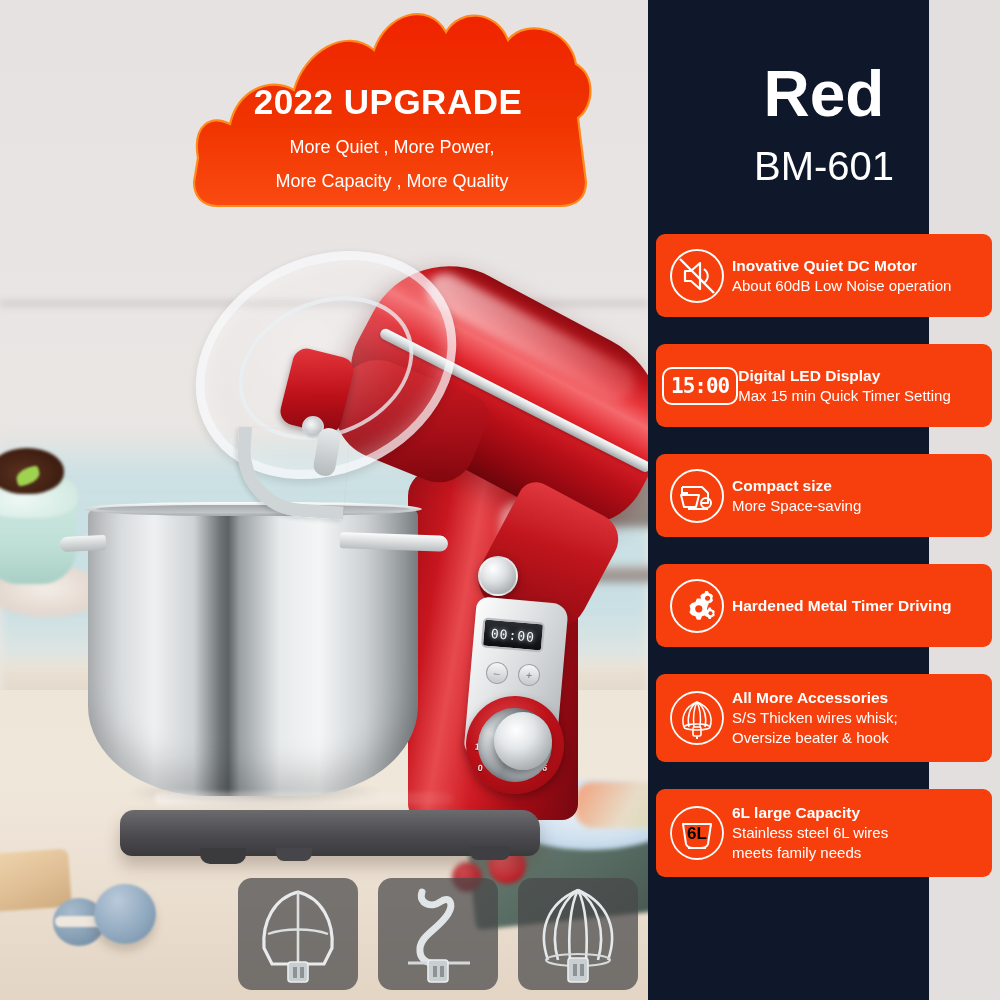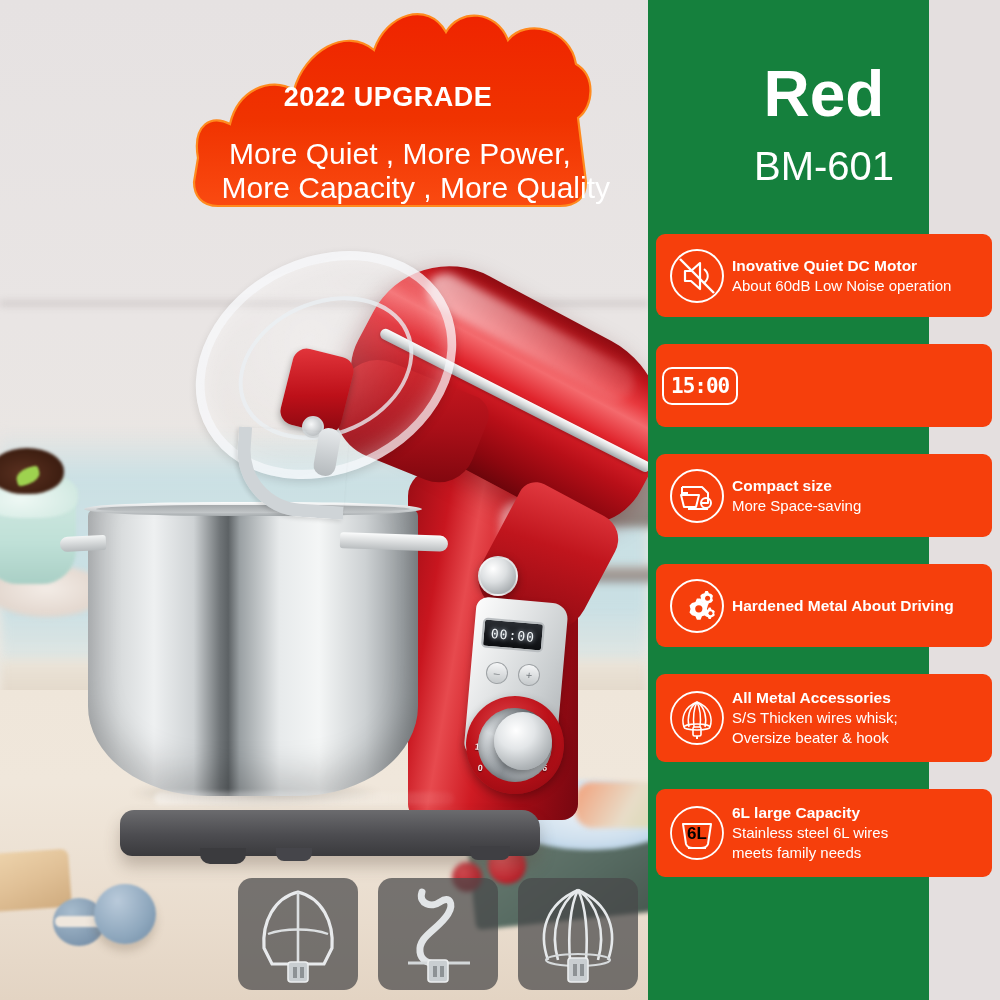--- a/index.html
+++ b/index.html
@@ -341,33 +341,33 @@
   .acc-2 { left:378px; top:878px; }
   .acc-3 { left:518px; top:878px; }
   .acc svg { position:absolute; left:0; top:0; }
 
   
   .flame-wrap { position:absolute; left:178px; top:6px; width:420px; height:212px; }
   .flame-svg { position:absolute; left:0; top:0; }
   .banner-text { position:absolute; left:0; top:0; width:420px; height:212px; }
   .banner-title {
     position:absolute; left:0; top:76px; width:420px; text-align:center;
-    color:#ffffff; font-size:27px; font-weight:bold; letter-spacing:.5px;
+    color:#ffffff; font-size:35px; font-weight:bold; letter-spacing:.5px;
   }
   .banner-sub1, .banner-sub2 {
-    position:absolute; left:12px; width:420px; text-align:center;
-    color:#ffffff; font-size:30px;
+    position:absolute; left:4px; width:420px; text-align:center;
+    color:#ffffff; font-size:18px;
   }
   .banner-sub1 { top:131px; }
-  .banner-sub2 { top:165px;text-align:right; }
+  .banner-sub2 { top:165px; }
 
   
   .panel {
     position:absolute; left:648px; top:0; width:281px; height:1000px;
-    background:#15803d;
+    background:#0f172a;
   }
   .panel-title {
     position:absolute; left:0; top:62px; width:352px; text-align:center;
     color:#ffffff; font-size:64px; font-weight:bold; line-height:1;
   }
   .panel-model {
     position:absolute; left:0; top:146px; width:352px; text-align:center;
     color:#ffffff; font-size:40px; line-height:1;
   }
 
@@ -569,20 +569,24 @@
           <div class="card-p">About 60dB Low Noise operation</div>
         </div>
       </div>
 
       <div class="card">
         <div class="card-icon">
           <div style="border:2px solid #fff; border-radius:10px; padding:5px 7px; display:flex; align-items:center; justify-content:center;">
             <span class="led-icon-text">15:00</span>
           </div>
         </div>
+        <div class="card-text">
+          <div class="card-h">Digital LED Display</div>
+          <div class="card-p">Max 15 min Quick Timer Setting</div>
+        </div>
       </div>
 
       <div class="card">
         <div class="card-icon">
           <svg width="58" height="58" viewBox="0 0 58 58">
             <circle cx="29" cy="29" r="26" fill="none" stroke="#fff" stroke-width="2"></circle>
             <path d="M14 20 L34 20 L40 26 L40 36 L34 36" fill="none" stroke="#fff" stroke-width="2" stroke-linejoin="round"></path>
             <path d="M14 20 L14 26 L20 26" fill="none" stroke="#fff" stroke-width="2"></path>
             <path d="M13 28 L31 28 L28 40 L16 40 Z" fill="none" stroke="#fff" stroke-width="2" stroke-linejoin="round"></path>
             <circle cx="38" cy="36" r="5" fill="none" stroke="#fff" stroke-width="2"></circle>
@@ -603,21 +607,21 @@
               <path d="M24 26 l3.4 -1.1 1.5 -3.4 3.6 0 1.5 3.4 3.4 1.1 2.5 2.6 -1 3.5 1 3.5 -2.5 2.6 -3.4 1.1 -1.5 3.4 -3.6 0 -1.5 -3.4 -3.4 -1.1 -2.5 -2.6 1 -3.5 -1 -3.5 Z"></path>
               <circle cx="30.8" cy="31.8" r="3.6" fill="#f63f0c"></circle>
               <path d="M34 17 l2.4 -0.8 1 -2.3 2.5 0 1 2.3 2.4 0.8 1.7 1.8 -0.7 2.4 0.7 2.4 -1.7 1.8 -2.4 0.8 -1 2.3 -2.5 0 -1 -2.3 -2.4 -0.8 -1.7 -1.8 0.7 -2.4 -0.7 -2.4 Z"></path>
               <circle cx="39.6" cy="21.2" r="2.5" fill="#f63f0c"></circle>
               <path d="M38 33 l1.9 -0.6 0.8 -1.8 2 0 0.8 1.8 1.9 0.6 1.4 1.4 -0.6 1.9 0.6 1.9 -1.4 1.4 -1.9 0.6 -0.8 1.8 -2 0 -0.8 -1.8 -1.9 -0.6 -1.4 -1.4 0.6 -1.9 -0.6 -1.9 Z"></path>
               <circle cx="42.5" cy="36.3" r="2" fill="#f63f0c"></circle>
             </g>
           </svg>
         </div>
         <div class="card-text">
-          <div class="card-h">Hardened Metal About Driving</div>
+          <div class="card-h">Hardened Metal Timer Driving</div>
         </div>
       </div>
 
       <div class="card tall">
         <div class="card-icon">
           <svg width="58" height="58" viewBox="0 0 58 58">
             <circle cx="29" cy="29" r="26" fill="none" stroke="#fff" stroke-width="1.8"></circle>
             <g fill="none" stroke="#fff" stroke-width="1.5">
               <path d="M29 13 C16 18 13 29 16 38"></path>
               <path d="M29 13 C21 18 19 29 21 38"></path>
@@ -625,21 +629,21 @@
               <path d="M29 13 C32 19 33 29 32 38"></path>
               <path d="M29 13 C37 18 39 29 37 38"></path>
               <path d="M29 13 C42 18 45 29 42 38"></path>
             </g>
             <ellipse cx="29" cy="38" rx="13" ry="3" fill="none" stroke="#fff" stroke-width="1.6"></ellipse>
             <rect x="25" y="38" width="8" height="9" rx="1.6" fill="none" stroke="#fff" stroke-width="1.6"></rect>
             <line x1="29" y1="47" x2="29" y2="50" stroke="#fff" stroke-width="2"></line>
           </svg>
         </div>
         <div class="card-text">
-          <div class="card-h">All Metal Accessories</div>
+          <div class="card-h">All More Accessories</div>
           <div class="card-p">S/S Thicken wires whisk;</div>
           <div class="card-p">Oversize beater &amp; hook</div>
         </div>
       </div>
 
       <div class="card tall">
         <div class="card-icon">
           <svg width="58" height="58" viewBox="0 0 58 58">
             <circle cx="29" cy="29" r="26" fill="none" stroke="#fff" stroke-width="1.8"></circle>
             <path d="M15 20 L43 20 L40 40 C39 43 36 44 33 44 L25 44 C22 44 19 43 18 40 Z" fill="none" stroke="#fff" stroke-width="2" stroke-linejoin="round"></path>

